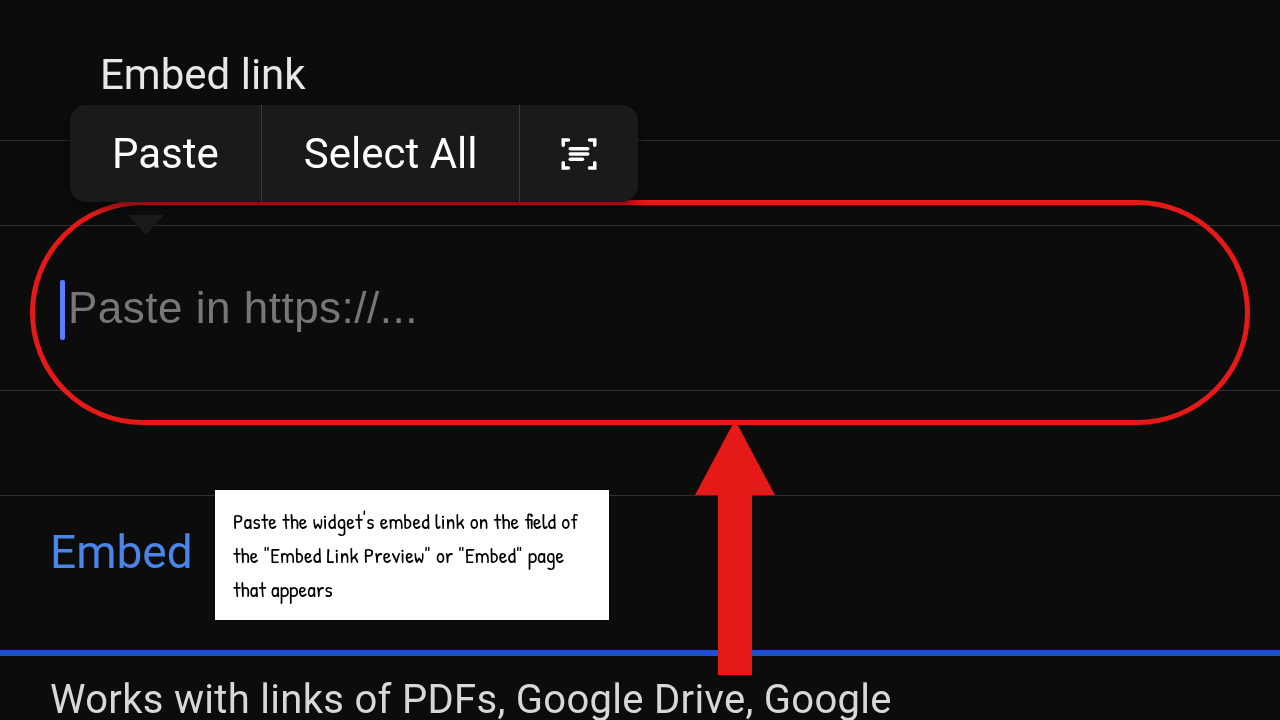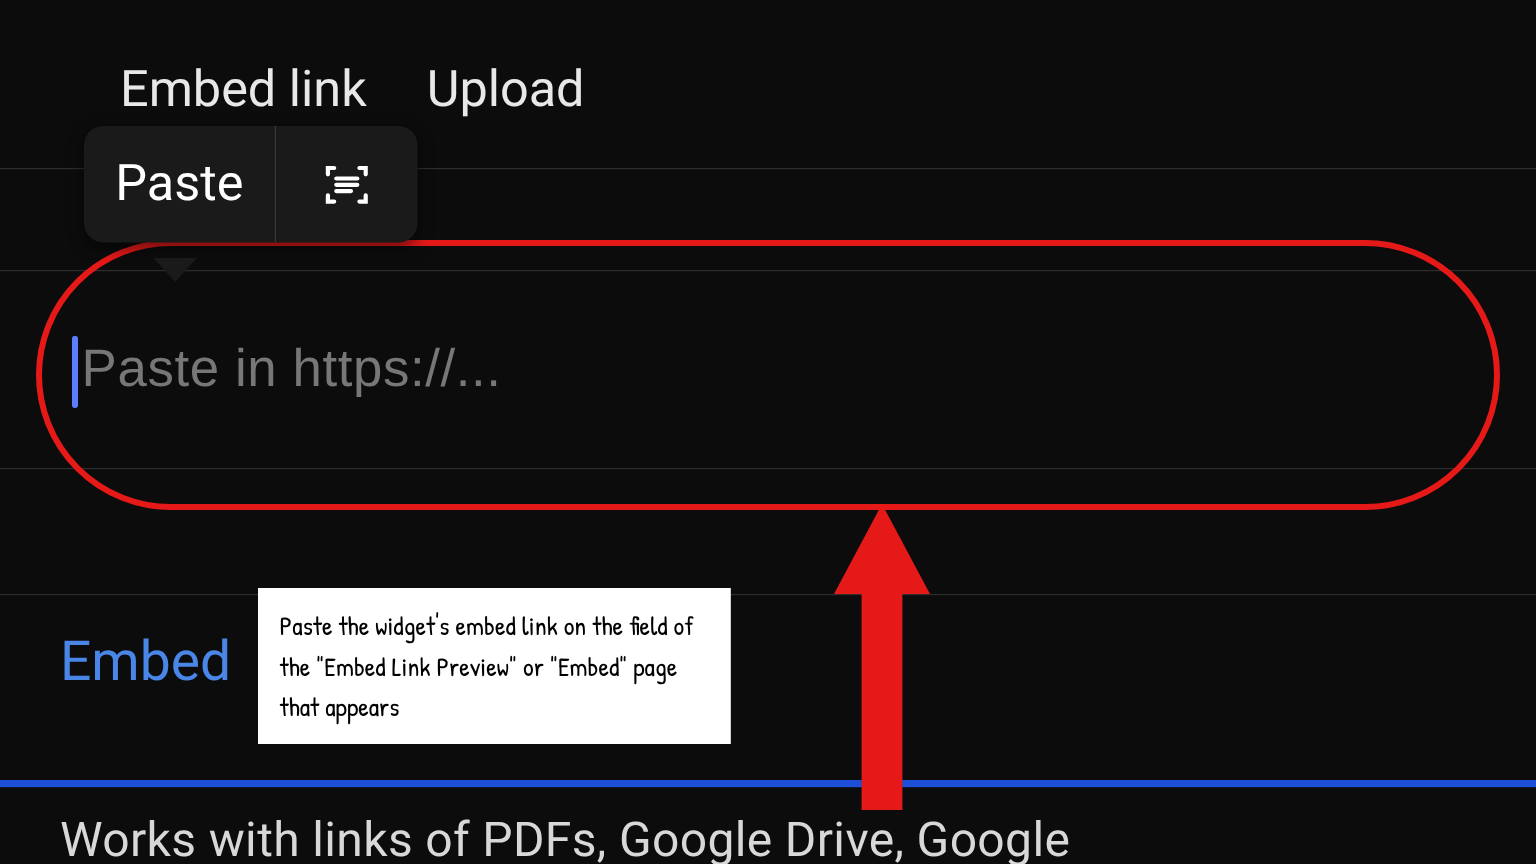--- a/index.html
+++ b/index.html
@@ -27,21 +27,21 @@
       left: 70px;
       display: flex;
       align-items: center;
       background: #1a1a1a;
       border-radius: 16px;
       padding: 0;
       z-index: 10;
       box-shadow: 0 4px 12px rgba(0,0,0,0.55);
     }
     .context-item {
-      padding: 24px 26px;
+      padding: 24px 42px;
       color: #fff;
       font-size: 42px;
       font-weight: 400;
       border-right: 1px solid #3a3a3a;
       display: flex;
       align-items: center;
     }
     .context-item:last-child { border-right: none; padding: 24px 38px; }
     .pointer {
       position: absolute;
@@ -159,27 +159,27 @@
       font-size: 40px;
       letter-spacing: 0.3px;
     }
     .scan-icon svg { width: 42px; height: 42px; display: block; }
   </style>
 </head>
 <body>
 
 <div class="tabs">
   <div class="tab">Embed link</div>
-  <div class="tab">Upload</div>
 </div>
 
 <div class="hr-line" style="top:140px"></div>
 
 <div class="context-menu">
   <div class="context-item">Paste</div>
+  <div class="context-item">Select All</div>
   <div class="context-item scan-icon">
     <svg viewBox="0 0 24 24" fill="none" stroke="#fff" stroke-width="2" stroke-linecap="round">
       <path d="M3 7V4h3"></path>
         <path d="M21 7V4h-3"></path>
       <path d="M3 17v3h3"></path>
         <path d="M21 17v3h-3"></path>
       <line x1="7" y1="9" x2="17" y2="9"></line>
       <line x1="7" y1="12" x2="17" y2="12"></line>
       <line x1="7" y1="15" x2="14" y2="15"></line>
     </svg>

